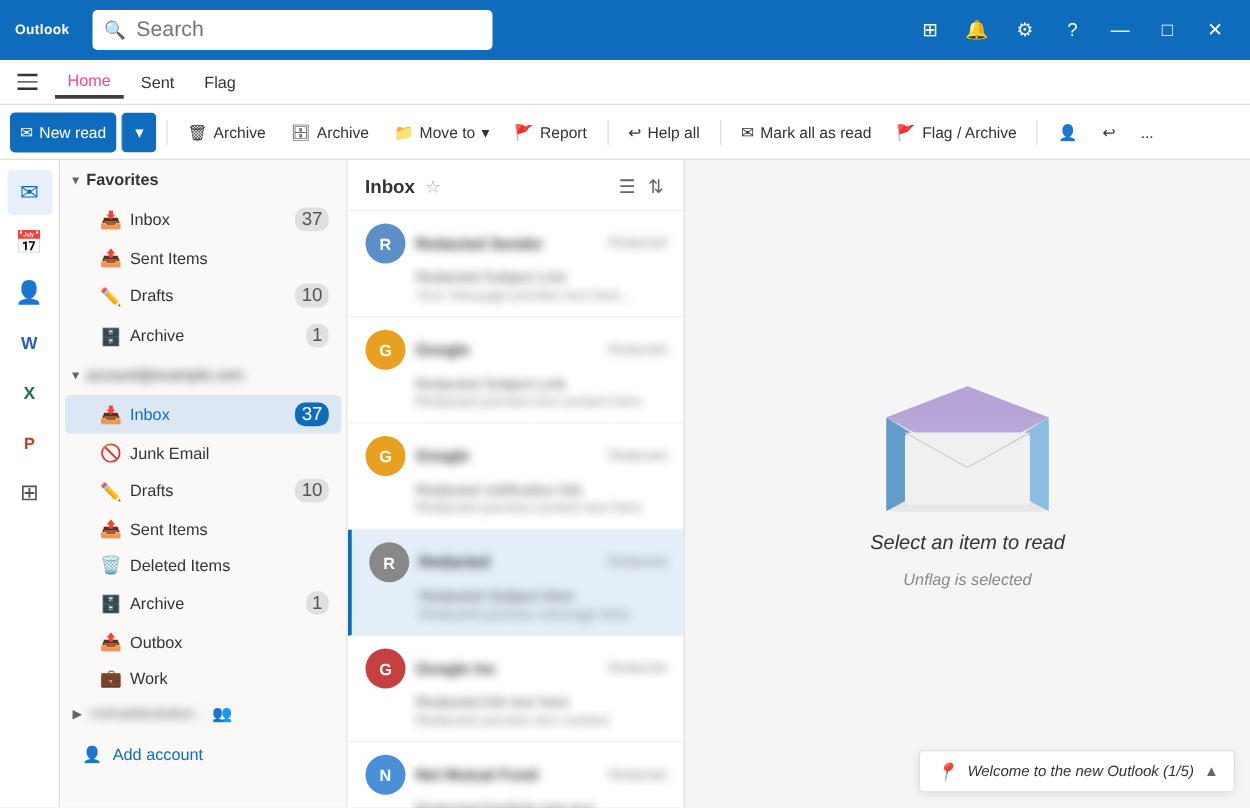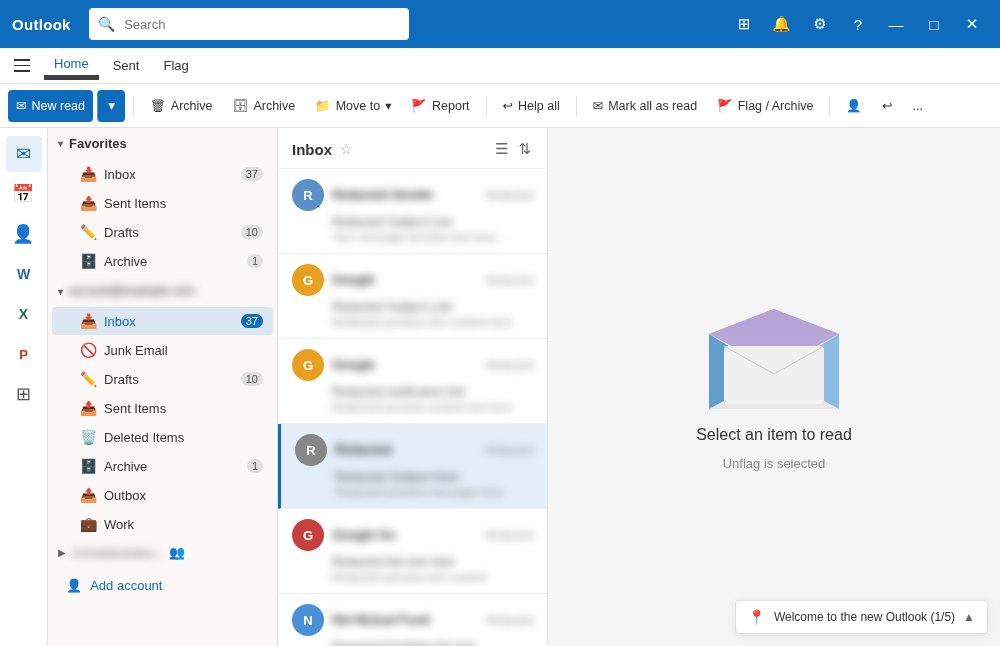--- a/index.html
+++ b/index.html
@@ -10,21 +10,21 @@
       height: 48px;
       background: #0f6cbd;
       display: flex;
       align-items: center;
       padding: 0 12px;
       gap: 10px;
       color: white;
     }
     #titlebar .app-logo {
       font-weight: 700;
-      font-size: 15px;
+      font-size: 11px;
       color: white;
       letter-spacing: 0.3px;
       margin-right: 8px;
     }
     #titlebar .search-box {
       flex: 1;
       max-width: 320px;
       height: 32px;
       background: white;
       border-radius: 4px;
@@ -35,21 +35,21 @@
       color: #333;
       font-size: 13px;
     }
     #titlebar .search-box .search-icon-svg {
       color: #666;
       font-size: 14px;
     }
     #titlebar .search-input {
       border: none;
       outline: none;
-      font-size: 13px;
+      font-size: 17px;
       color: #333;
       background: transparent;
       flex: 1;
     }
     #titlebar .title-icons {
       margin-left: auto;
       display: flex;
       align-items: center;
       gap: 6px;
     }
@@ -100,22 +100,22 @@
     #menubar .menu-item {
       padding: 4px 10px;
       font-size: 13px;
       cursor: pointer;
       border-radius: 4px;
       color: #333;
       border: none;
       background: transparent;
     }
     #menubar .menu-item.active {
-      color: #0f766e;
-      border-bottom: 5px solid #404040;
+      color: #ec4899;
+      border-bottom: 3px solid #404040;
       border-radius: 0;
     }
 
     
     #toolbar {
       height: 44px;
       background: white;
       border-bottom: 1px solid #e0e0e0;
       display: flex;
       align-items: center;
@@ -241,21 +241,21 @@
       font-weight: 500;
     }
     .sidebar-item .item-icon {
       font-size: 14px;
       width: 16px;
       text-align: center;
       flex-shrink: 0;
     }
     .sidebar-item .item-label { flex: 1; }
     .sidebar-item .badge {
-      font-size: 11px;
+      font-size: 15px;
       color: #555;
       font-weight: 400;
       background: #e0e0e0;
       padding: 1px 5px;
       border-radius: 8px;
       margin-left: auto;
     }
     .sidebar-item.active .badge {
       background: #0f6cbd;
       color: white;
@@ -388,20 +388,21 @@
     #email-list-scroll::-webkit-scrollbar-thumb { background: #ccc; border-radius: 2px; }
 
     
     #reading-pane {
       flex: 1;
       background: #f5f5f5;
       display: flex;
       flex-direction: column;
       justify-content: center;
       position: relative;
+      font-style: italic;
     }
     .reading-pane-empty {
       display: flex;
       flex-direction: column;
       align-items: center;
       gap: 12px;
     }
     .reading-pane-title {
       font-size: 16px;
       color: #333;

